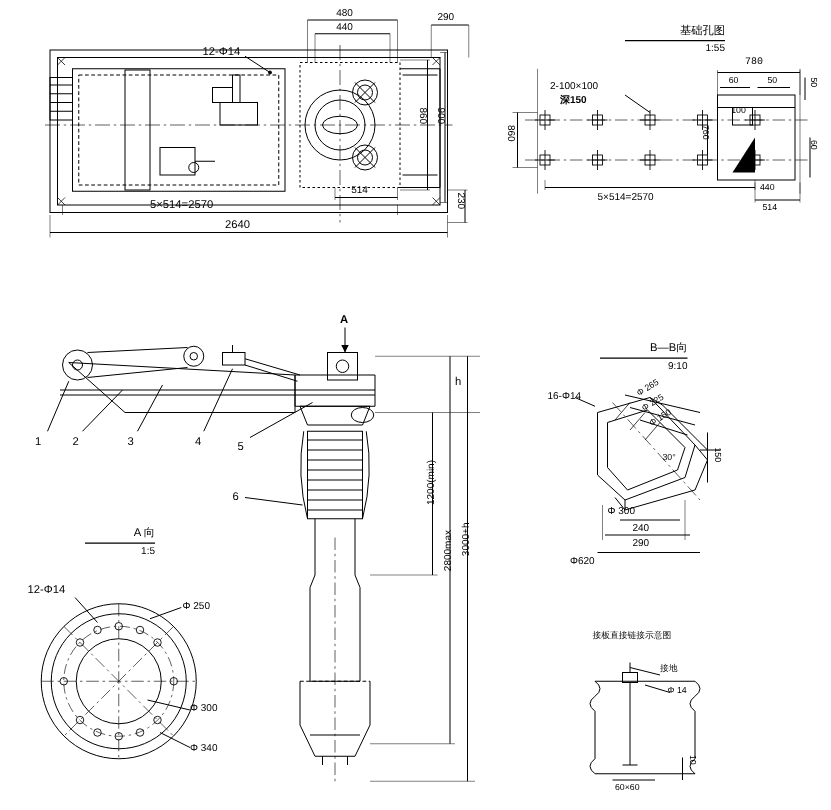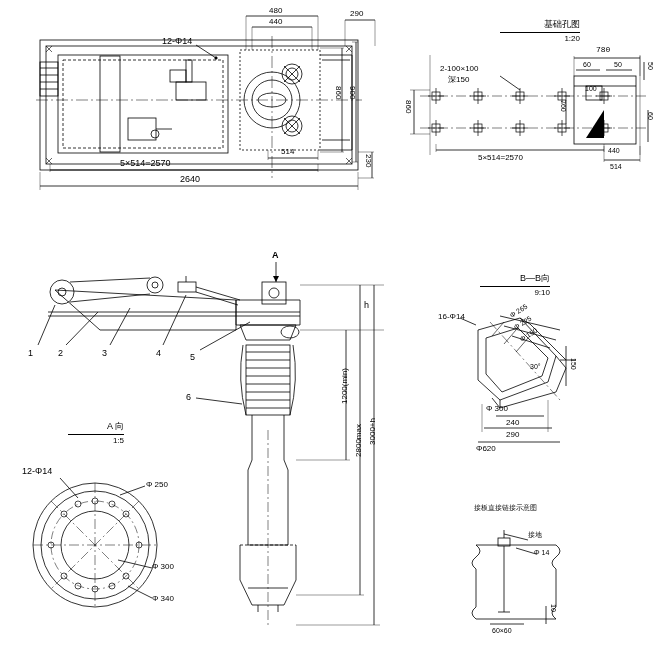--- a/index.html
+++ b/index.html
@@ -320,24 +320,24 @@
 <div class="lbl sm v" style="left:333px;top:86px;">860</div>
 <div class="lbl sm v" style="left:347px;top:86px;">900</div>
 <div class="lbl sm v" style="left:363px;top:154px;">230</div>
 <div class="lbl sm" style="left:281px;top:147px;">514</div>
 <div class="lbl" style="left:120px;top:158px;">5×514=2570</div>
 <div class="lbl" style="left:180px;top:174px;">2640</div>
 
 <div class="ttl cn" style="left:500px;top:18px;width:80px;">
   <span class="t1">基础孔图</span>
   <span class="bar"></span>
-  <span class="t2">1:20</span>
+  <span class="t2">1:55</span>
 </div>
 <div class="lbl sm" style="left:440px;top:64px;">2-100×100</div>
-<div class="lbl sm" style="left:448px;top:75px;">深150</div>
+<div class="lbl sm" style="left:448px;top:75px;font-weight:bold;">深150</div>
 <div class="lbl sm" style="left:596px;top:45px;font-family:Liberation Mono, monospace;">780</div>
 <div class="lbl tiny" style="left:583px;top:60px;">60</div>
 <div class="lbl tiny" style="left:614px;top:60px;">50</div>
 <div class="lbl tiny v" style="left:645px;top:62px;">50</div>
 <div class="lbl tiny" style="left:585px;top:84px;">100</div>
 <div class="lbl tiny v" style="left:558px;top:100px;">760</div>
 <div class="lbl tiny v" style="left:645px;top:112px;">60</div>
 <div class="lbl sm v" style="left:403px;top:100px;">860</div>
 <div class="lbl sm" style="left:478px;top:153px;">5×514=2570</div>
 <div class="lbl tiny" style="left:608px;top:146px;">440</div>
@@ -372,20 +372,20 @@
 </div>
 <div class="lbl sm" style="left:438px;top:312px;">16-Φ14</div>
 <div class="lbl tiny rot30" style="left:508px;top:312px;">Φ 265</div>
 <div class="lbl tiny rot30" style="left:512px;top:324px;">Φ 225</div>
 <div class="lbl tiny rot30" style="left:518px;top:336px;">Φ 150</div>
 <div class="lbl tiny" style="left:530px;top:362px;">30°</div>
 <div class="lbl tiny v" style="left:568px;top:358px;">150</div>
 <div class="lbl sm" style="left:486px;top:404px;">Φ 300</div>
 <div class="lbl sm" style="left:506px;top:418px;">240</div>
 <div class="lbl sm" style="left:506px;top:430px;">290</div>
-<div class="lbl sm" style="left:476px;top:444px;">Φ620</div>
+<div class="lbl sm" style="left:456px;top:444px;">Φ620</div>
 
 <div class="lbl cn tiny" style="left:474px;top:503px;"></div>
 <div class="lbl cn tiny" style="left:474px;top:503px;">接板直接链接示意图</div>
 <div class="lbl cn tiny" style="left:528px;top:530px;">接地</div>
 <div class="lbl tiny" style="left:534px;top:548px;">Φ 14</div>
 <div class="lbl tiny" style="left:492px;top:626px;">60×60</div>
 <div class="lbl tiny v" style="left:548px;top:604px;">10</div>
 
 </body></html>

